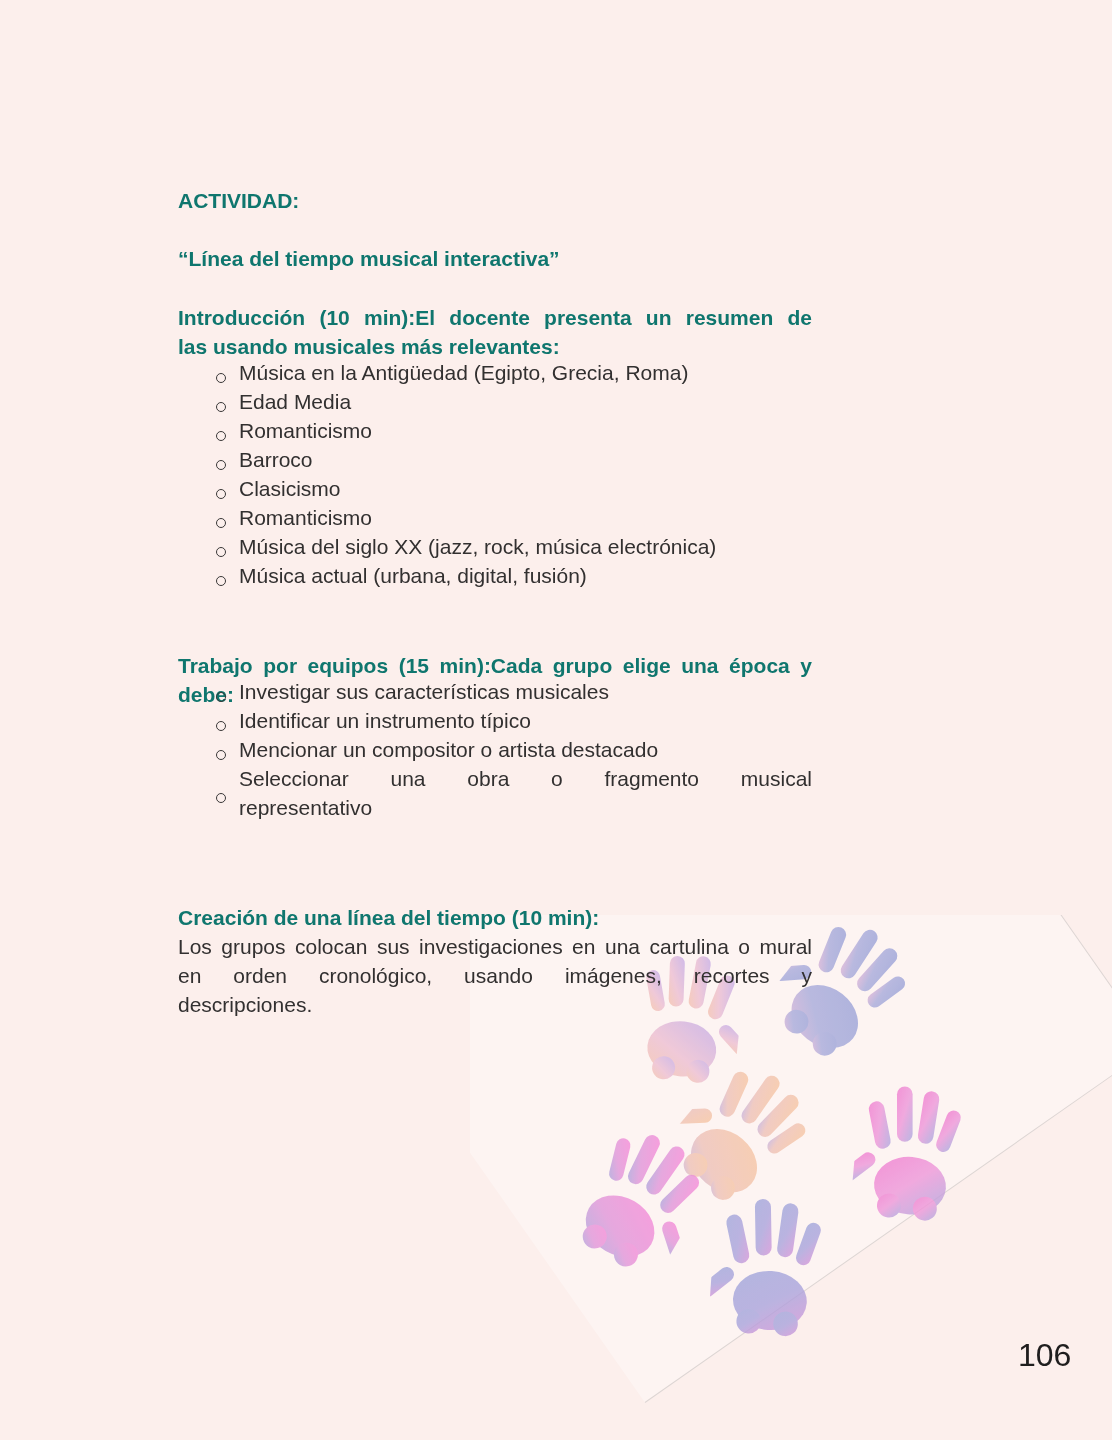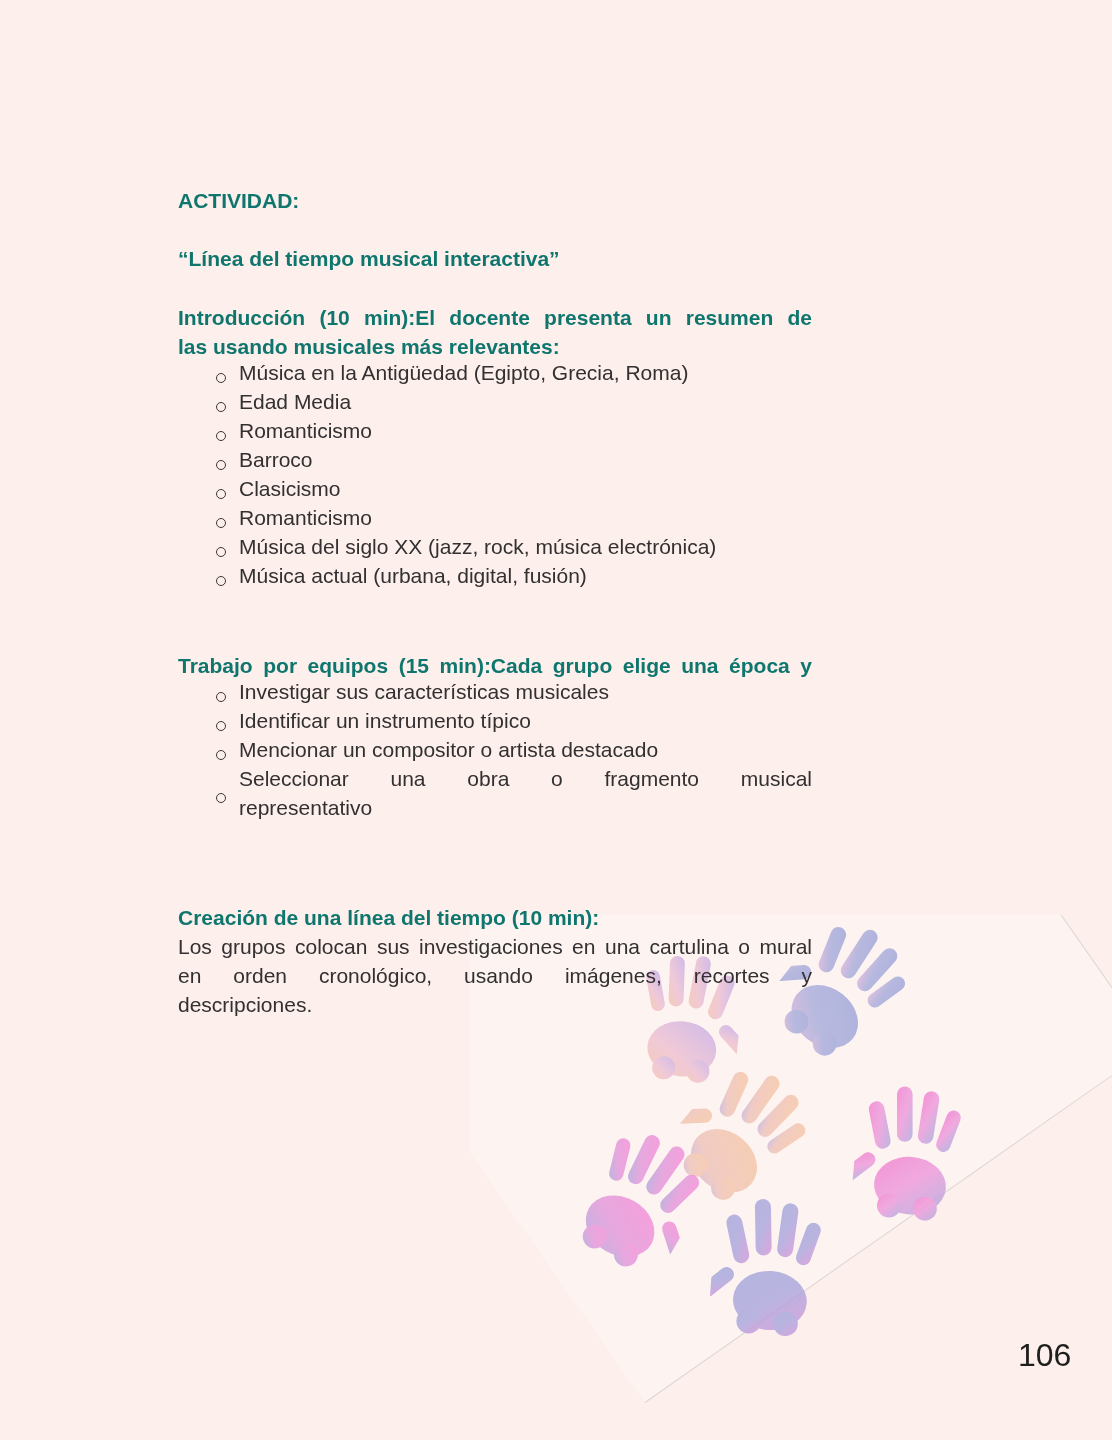--- a/index.html
+++ b/index.html
@@ -116,20 +116,21 @@
       <span class="btext">Música del siglo XX (jazz, rock, música electrónica)</span>
     </li>
     <li>
       <span class="ring"></span>
       <span class="btext">Música actual (urbana, digital, fusión)</span>
     </li>
   </ul>
 
   <div class="tblock bold" style="top:619px">
     <div class="jline">Trabajo por equipos (15 min):Cada grupo elige una época y</div>
+    <div class="lline">debe:</div>
   </div>
 
   <ul class="tblock bullets" style="top:677px">
     <li>
       <span class="ring"></span>
       <span class="btext">Investigar sus características musicales</span>
     </li>
     <li>
       <span class="ring"></span>
       <span class="btext">Identificar un instrumento típico</span>

